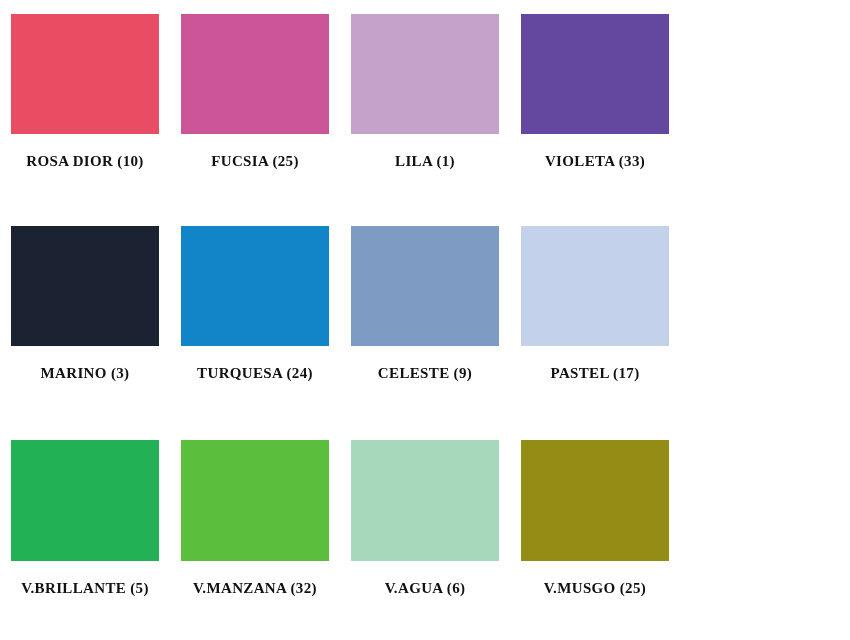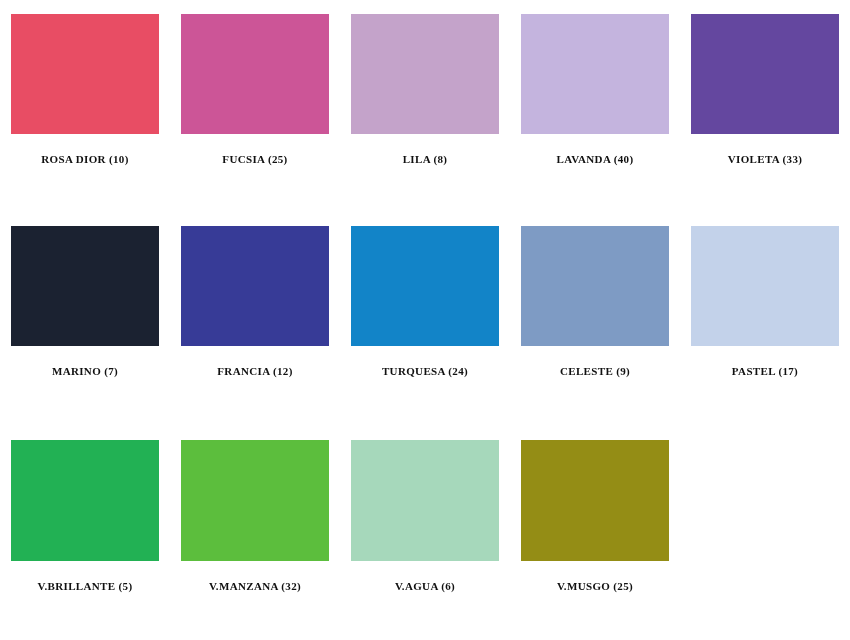--- a/index.html
+++ b/index.html
@@ -51,21 +51,21 @@
     margin-top: 0;
     box-shadow: 0 0 0 0 rgba(0,0,0,0);
   }
 
   .row-1 .swatch-chip { height: 120px; }
   .row-2 .swatch-chip { height: 120px; }
   .row-3 .swatch-chip { height: 121px; }
 
   .swatch-label {
     margin-top: 20px;
-    font-size: 11px;
+    font-size: 15px;
     font-weight: bold;
     letter-spacing: 0.35px;
     color: #111111;
     text-align: center;
     white-space: nowrap;
     font-family: "Liberation Serif", "DejaVu Serif", serif;
     line-height: 1;
   }
 </style>
 </head>
@@ -77,40 +77,32 @@
     <div class="swatch-cell">
       <div class="swatch-chip" style="background-color: rgb(232, 77, 100);"></div>
       <div class="swatch-label">ROSA DIOR (10)</div>
     </div>
     <div class="swatch-cell">
       <div class="swatch-chip" style="background-color: rgb(204, 85, 151);"></div>
       <div class="swatch-label">FUCSIA (25)</div>
     </div>
     <div class="swatch-cell">
       <div class="swatch-chip" style="background-color: rgb(196, 163, 202);"></div>
-      <div class="swatch-label">LILA (8)</div>
-    </div>
-    <div class="swatch-cell">
-      <div class="swatch-chip" style="background-color: rgb(196, 180, 222);"></div>
-      <div class="swatch-label">LAVANDA (40)</div>
+      <div class="swatch-label">LILA (1)</div>
     </div>
     <div class="swatch-cell">
       <div class="swatch-chip" style="background-color: rgb(100, 71, 159);"></div>
       <div class="swatch-label">VIOLETA (33)</div>
     </div>
   </div>
 
   <div class="swatch-row row-2">
     <div class="swatch-cell">
       <div class="swatch-chip" style="background-color: rgb(27, 34, 49);"></div>
-      <div class="swatch-label">MARINO (7)</div>
-    </div>
-    <div class="swatch-cell">
-      <div class="swatch-chip" style="background-color: rgb(55, 59, 151);"></div>
-      <div class="swatch-label">FRANCIA (12)</div>
+      <div class="swatch-label">MARINO (3)</div>
     </div>
     <div class="swatch-cell">
       <div class="swatch-chip" style="background-color: rgb(18, 132, 200);"></div>
       <div class="swatch-label">TURQUESA (24)</div>
     </div>
     <div class="swatch-cell">
       <div class="swatch-chip" style="background-color: rgb(126, 155, 196);"></div>
       <div class="swatch-label">CELESTE (9)</div>
     </div>
     <div class="swatch-cell">

